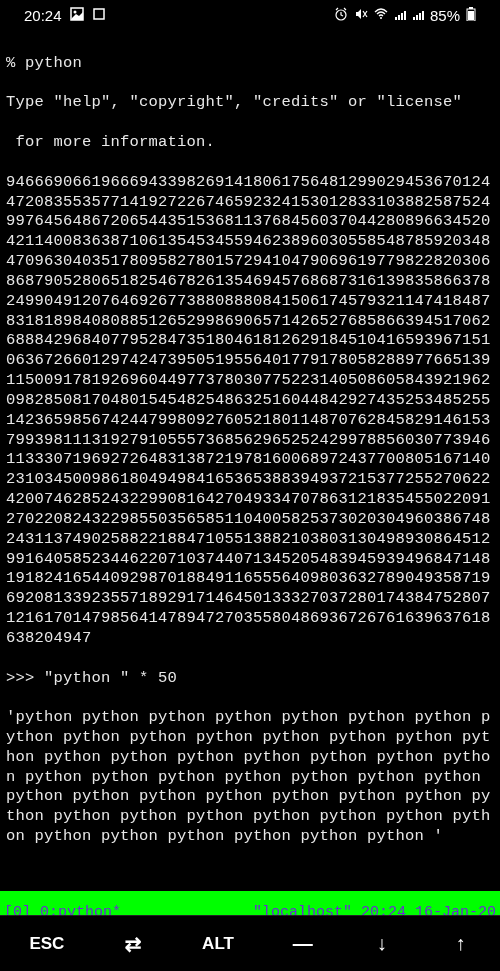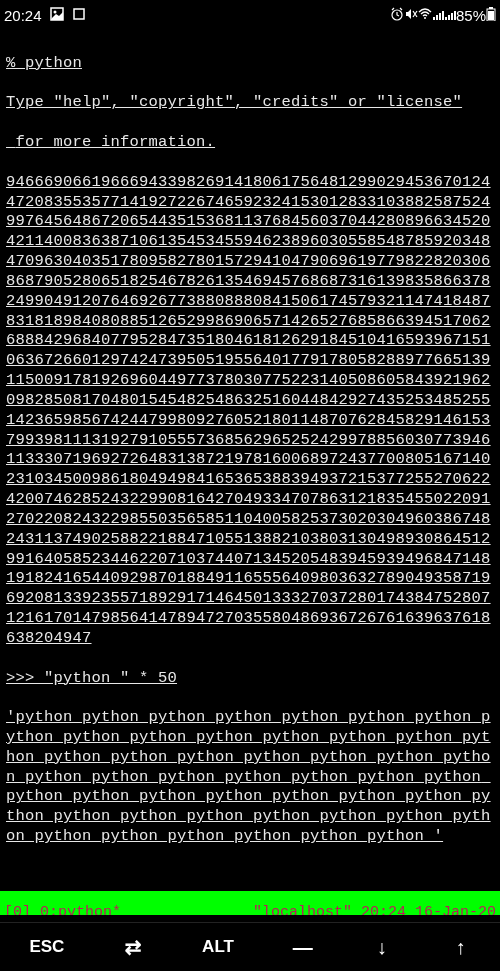--- a/index.html
+++ b/index.html
@@ -14,80 +14,80 @@
       font-family: 'Courier New', monospace;
       color: #fff;
       overflow: hidden;
       position: relative;
     }
     .status-bar {
       height: 30px;
       display: flex;
       justify-content: space-between;
       align-items: center;
-      padding: 0 4px;
+      padding: 0 24px;
       background: #000;
       font-family: -apple-system, Arial, sans-serif;
       font-size: 15px;
       color: #fff;
     }
     .status-left {
       display: flex;
       align-items: center;
       gap: 8px;
     }
     .status-right {
       display: flex;
       align-items: center;
+      gap: 6px;
     }
     .status-icon {
       display: inline-block;
     }
     .terminal {
       padding: 4px 6px 0 6px;
       font-size: 15.5px;
       line-height: 1.28;
       letter-spacing: 0.2px;
       white-space: pre-wrap;
       word-break: break-all;
       color: #e8e8e8;
     }
     .prompt-line {
       display: block;
-      text-decoration: underline;
     }
     .tmux-bar {
       position: absolute;
       bottom: 56px;
       left: 0;
       right: 0;
       height: 20px;
       background: #00ff00;
-      color: #be185d;
+      color: #6d28d9;
       font-size: 15px;
       line-height: 20px;
       padding: 12px 4px;
       display: flex;
       justify-content: space-between;
       font-family: 'Courier New', monospace;
       white-space: nowrap;
       overflow: hidden;
     }
     .tmux-left {
       flex: 0 0 auto;
     }
     .tmux-right {
       flex: 0 0 auto;
     }
     .keyboard-bar {
       position: absolute;
       bottom: 0;
       left: 0;
       right: 0;
-      height: 49px;
+      height: 56px;
       background: #000;
       display: flex;
       justify-content: space-around;
       align-items: center;
       border-top: 1px solid #222;
     }
     .key {
       color: #fff;
       font-family: Arial, sans-serif;
       font-size: 17px;

